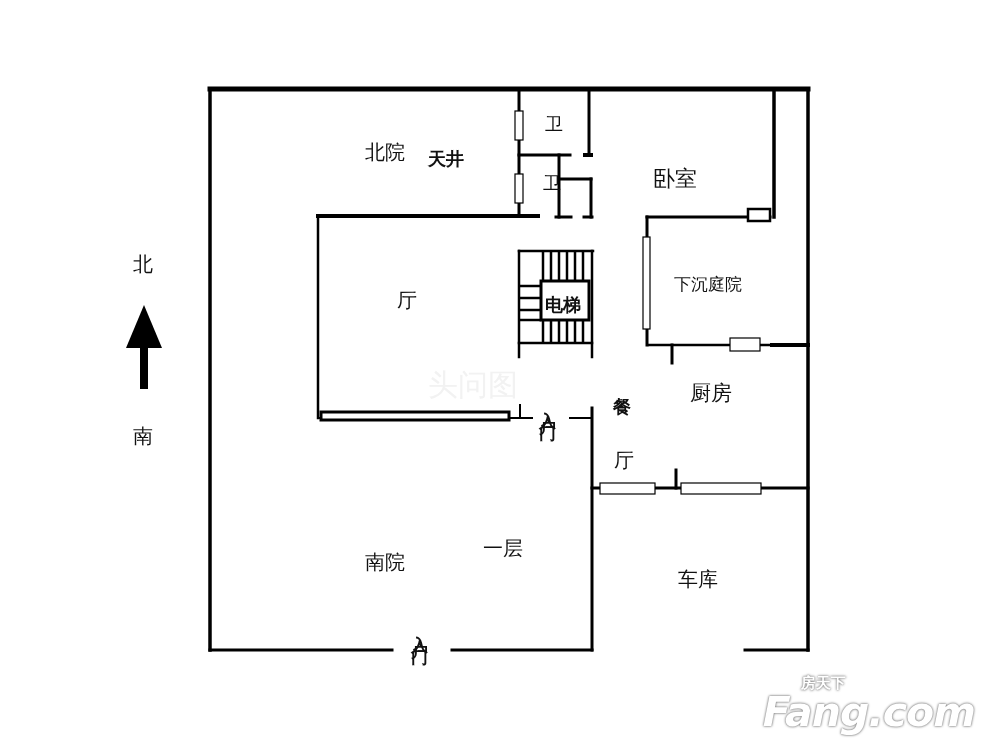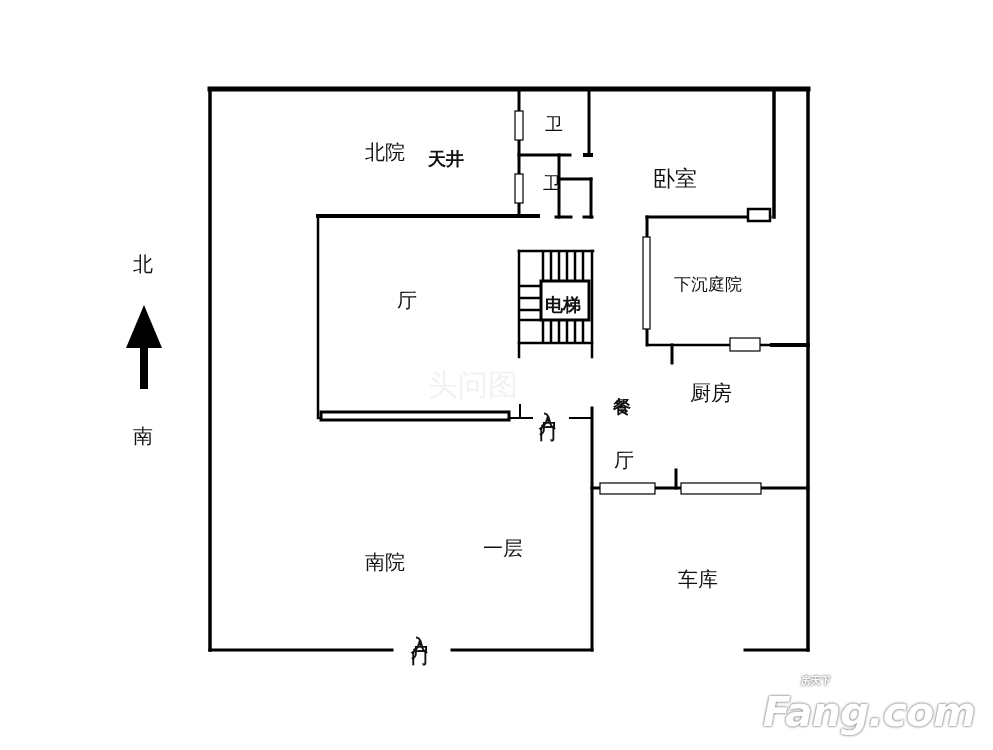--- a/index.html
+++ b/index.html
@@ -3,21 +3,21 @@
 <meta charset="utf-8">
 <style>
   html, body { margin:0; padding:0; background:#ffffff; }
   body { width:993px; height:750px; position:relative; overflow:hidden; font-family:"DejaVu Serif", serif; }
   #plan { position:absolute; left:0; top:0; width:993px; height:750px; }
   .lbl { position:absolute; color:#111; font-family:"DejaVu Serif", serif; font-size:20px; line-height:1; white-space:nowrap; }
   .lbl.bold { font-family:"DejaVu Sans", sans-serif; font-weight:bold; font-size:18px;text-align:center; }
   .lbl.vert { writing-mode:vertical-rl; letter-spacing:6px; }
   .watermark { position:absolute; right:18px; bottom:14px; font-family:"DejaVu Sans", sans-serif; font-weight:bold; font-style:italic; color:#ffffff; text-shadow:0 0 3px #888, 0 0 2px #777; }
   .watermark .big { font-size:41px; letter-spacing:-1px; }
-  .watermark .small { position:absolute; left:38px; top:-14px; font-size:10px; font-style:normal; }
+  .watermark .small { position:absolute; left:38px; top:-14px; font-size:15px; font-style:normal; }
   .faint { position:absolute; color:#f2f2f2; font-size:30px; font-family:"DejaVu Serif", serif; }
 </style>
 </head>
 <body>
 
 <svg id="plan" viewBox="0 0 993 750" xmlns="http://www.w3.org/2000/svg">
   <g stroke="#000" fill="none" stroke-linecap="square">
 
     <g>
       <line x1="210" y1="89" x2="808" y2="89" stroke-width="5"></line>

